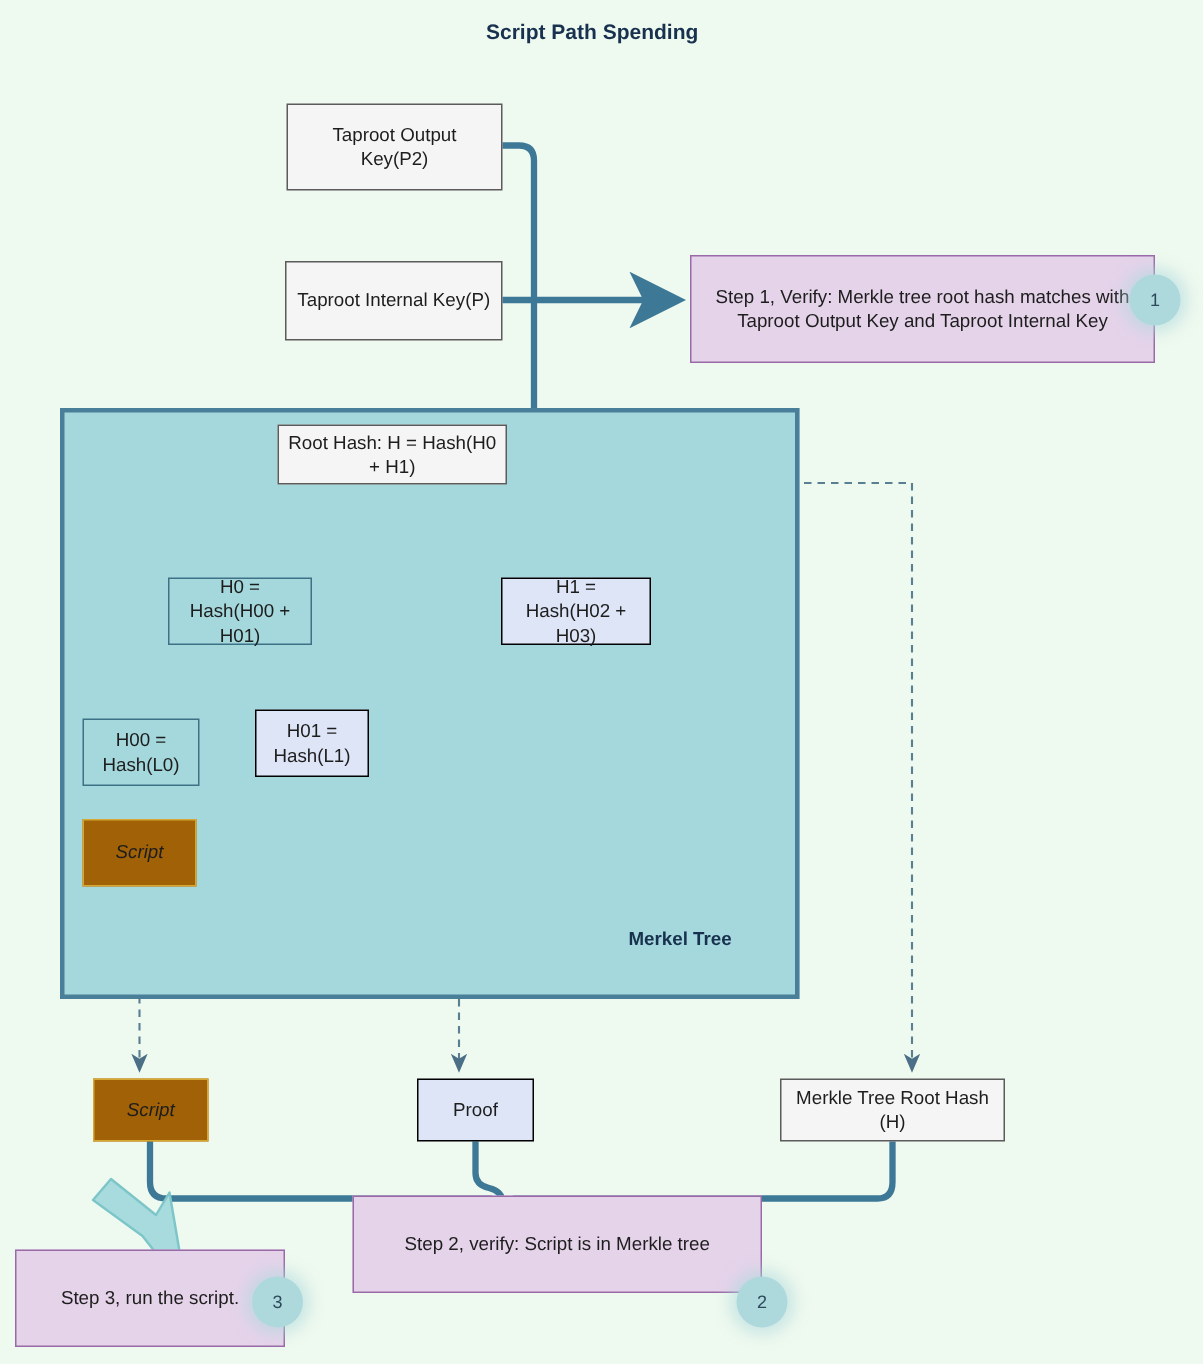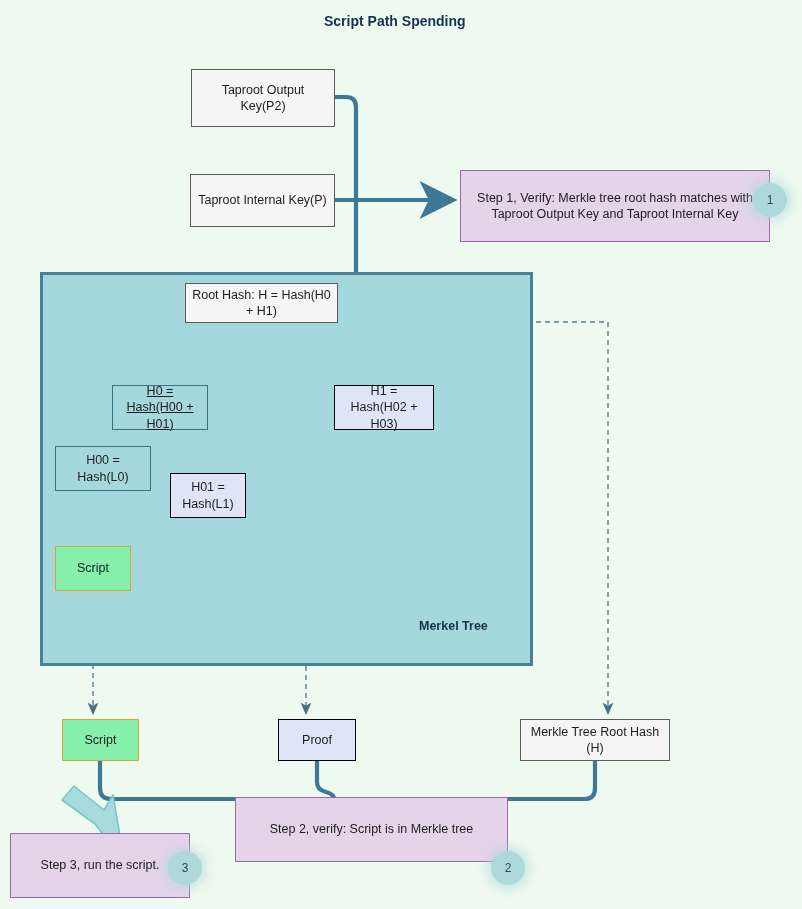--- a/index.html
+++ b/index.html
@@ -49,22 +49,23 @@
   }
   .box-blue {
     background: #dde5f7;
     border: 1px solid #000000;
   }
   .box-clear {
     background: transparent;
     border: 1px solid #3d7186;
   }
   .box-yellow {
-    background: #86efac;
+    background: #a16207;
     border: 1px solid #d6a734;
+    font-style: italic;
   }
   .box-purple {
     background: #e5d3ea;
     border: 1px solid #9a6aa8;
   }
   .container-teal {
     position: absolute;
     box-sizing: border-box;
     background: #a5d8dc;
     border: 3px solid #4a7f99;
@@ -153,25 +154,25 @@
 
   <div class="node box-grey" style="left:191px; top:69px; width:144px; height:58px;">Taproot Output Key(P2)</div>
 
   <div class="node box-grey" style="left:190px; top:174px; width:145px; height:53px;">Taproot Internal Key(P)</div>
 
   <div class="node box-purple" style="left:460px; top:170px; width:310px; height:72px;">Step 1, Verify: Merkle tree root hash matches with Taproot Output Key and Taproot Internal Key</div>
   <div class="badge" style="left:753px; top:183px;">1</div>
 
   <div class="node box-grey" style="left:185px; top:283px; width:153px; height:40px;">Root Hash: H = Hash(H0 + H1)</div>
 
-  <div class="node box-clear" style="left:112px; top:385px; width:96px; height:45px;text-decoration:underline;">H0 = Hash(H00 + H01)</div>
+  <div class="node box-clear" style="left:112px; top:385px; width:96px; height:45px;">H0 = Hash(H00 + H01)</div>
 
   <div class="node box-blue" style="left:334px; top:385px; width:100px; height:45px;">H1 = Hash(H02 + H03)</div>
 
-  <div class="node box-clear" style="left:55px; top:446px; width:96px; height:45px;">H00 = Hash(L0)</div>
+  <div class="node box-clear" style="left:55px; top:479px; width:78px; height:45px;">H00 = Hash(L0)</div>
 
   <div class="node box-blue" style="left:170px; top:473px; width:76px; height:45px;">H01 = Hash(L1)</div>
 
   <div class="node box-yellow" style="left:55px; top:546px; width:76px; height:45px;">Script</div>
 
   <div class="node box-yellow" style="left:62px; top:719px; width:77px; height:42px;">Script</div>
 
   <div class="node box-blue" style="left:278px; top:719px; width:78px; height:42px;">Proof</div>
 
   <div class="node box-grey" style="left:520px; top:719px; width:150px; height:42px;">Merkle Tree Root Hash (H)</div>

